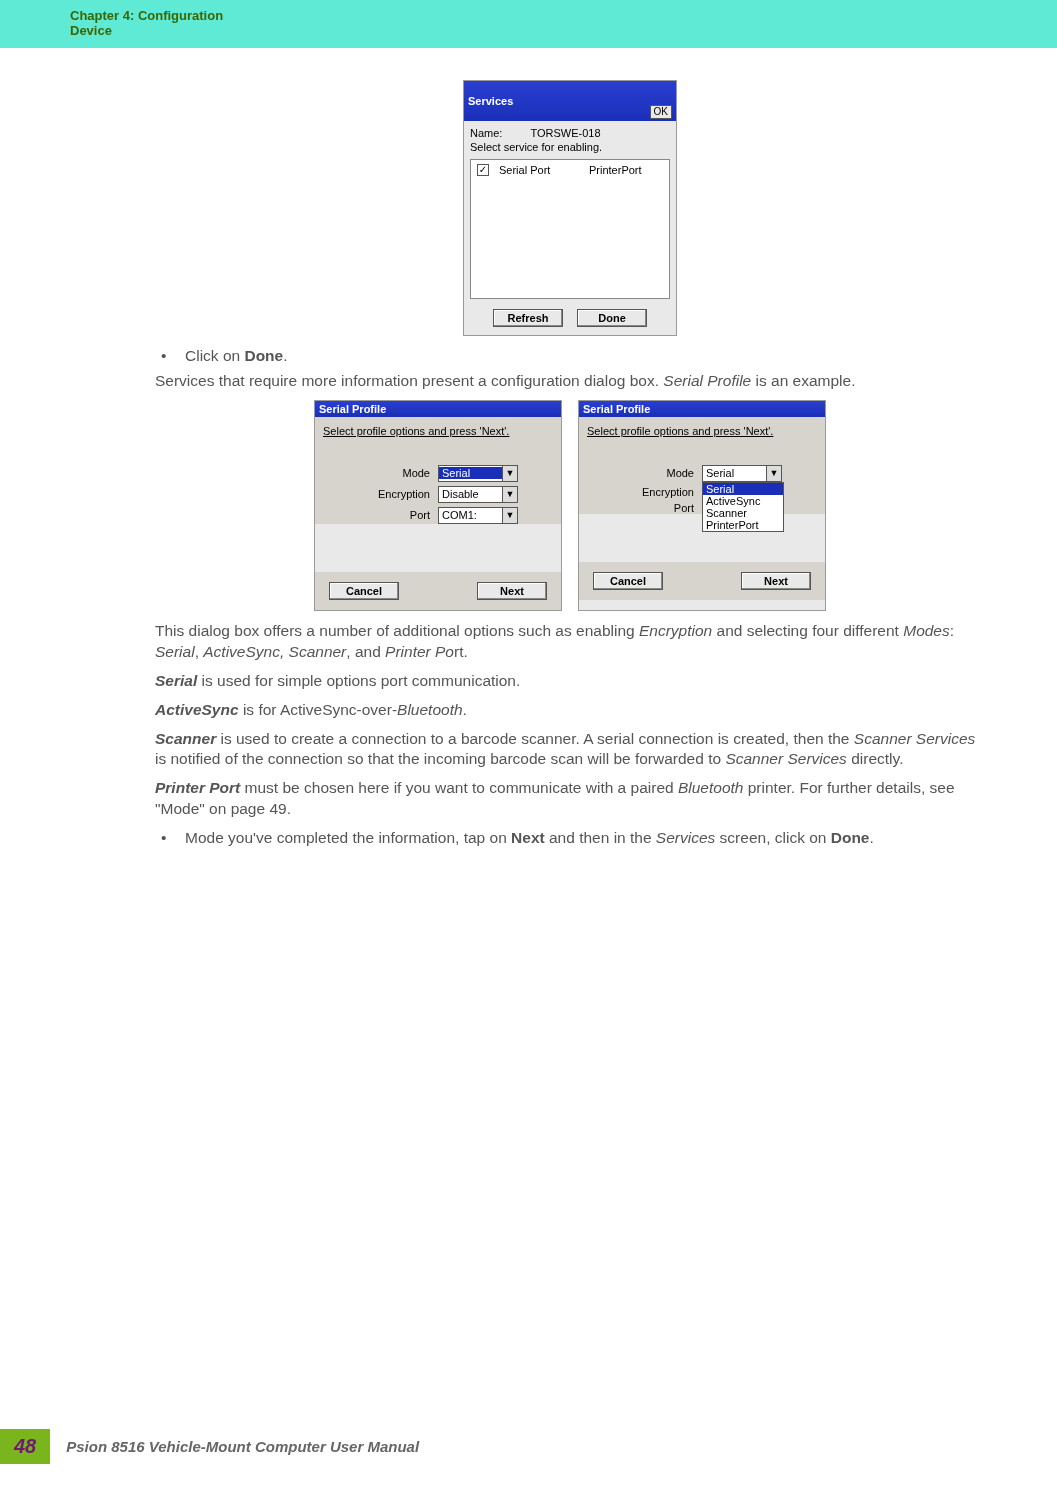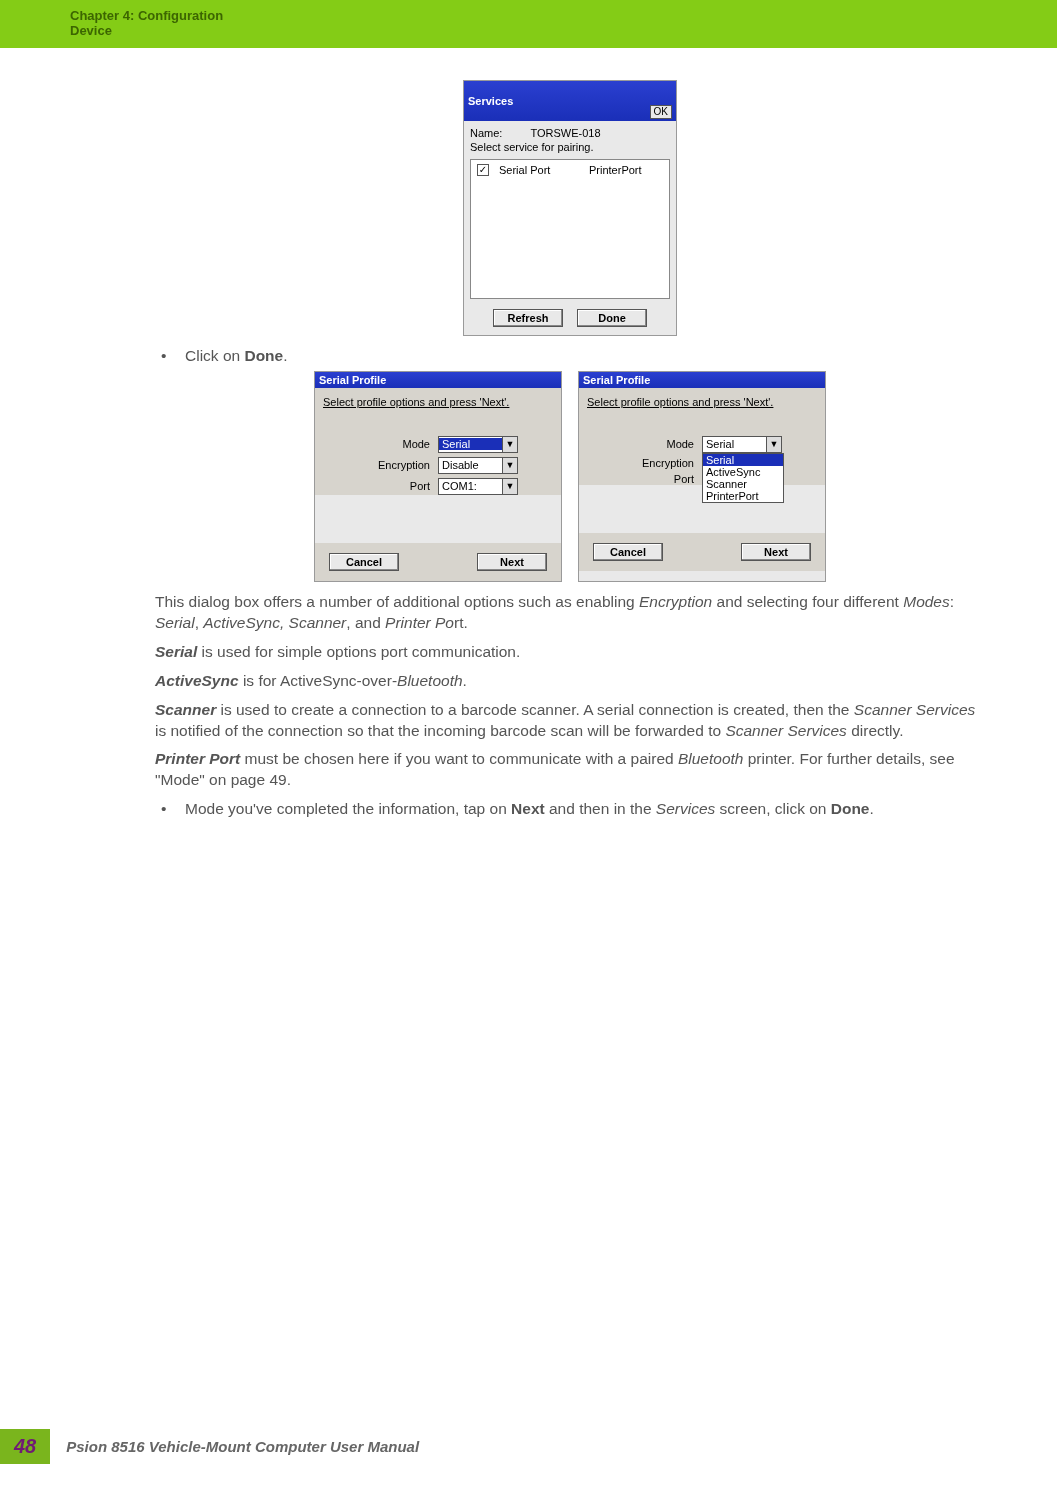--- a/index.html
+++ b/index.html
@@ -5,21 +5,21 @@
   * { box-sizing: border-box; margin: 0; padding: 0; }
   body {
     font-family: Arial, Helvetica, sans-serif;
     background: #fff;
     width: 1057px;
     height: 1504px;
     position: relative;
     color: #555;
   }
   .header {
-    background: #84cc16;
+    background: #5eead4;
     padding: 8px 70px;
     height: 48px;
   }
   .header-chapter {
     color: #3c6600;
     font-size: 13px;
     font-weight: bold;
   }
   .header-device {
     color: #3c6600;
@@ -167,40 +167,43 @@
     <div class="win-dlg svc-dlg">
       <div class="svc-title">
         <span>Services</span>
         <span class="ok-btn">OK</span>
       </div>
       <div class="svc-body">
         <div class="svc-row">
           <span>Name:</span>
           <span>TORSWE-018</span>
         </div>
-        <div>Select service for pairing.</div>
+        <div>Select service for enabling.</div>
         <div class="svc-list">
           <div class="svc-list-row">
             <span class="chk">✓</span>
             <span class="c1">Serial Port</span>
             <span>PrinterPort</span>
           </div>
         </div>
       </div>
       <div class="svc-btn-row">
         <span class="win-btn">Refresh</span>
         <span class="win-btn">Done</span>
       </div>
     </div>
   </div>
 
   <div class="body-text">
     <div class="bullet-line">
       <span>Click on </span><span class="b">Done</span><span>.</span>
     </div>
+    <div class="para">
+      <span>Services that require more information present a configuration dialog box. </span><span class="i">Serial Profile</span><span> is an example.</span>
+    </div>
   </div>
 
   <div class="figure-row">
 
     <div class="win-dlg sp-dlg">
       <div class="sp-title">Serial Profile</div>
       <div class="sp-body">
         <div class="sp-hint">Select profile options and press 'Next'.</div>
         <div class="sp-row">
           <span class="lbl">Mode</span>

